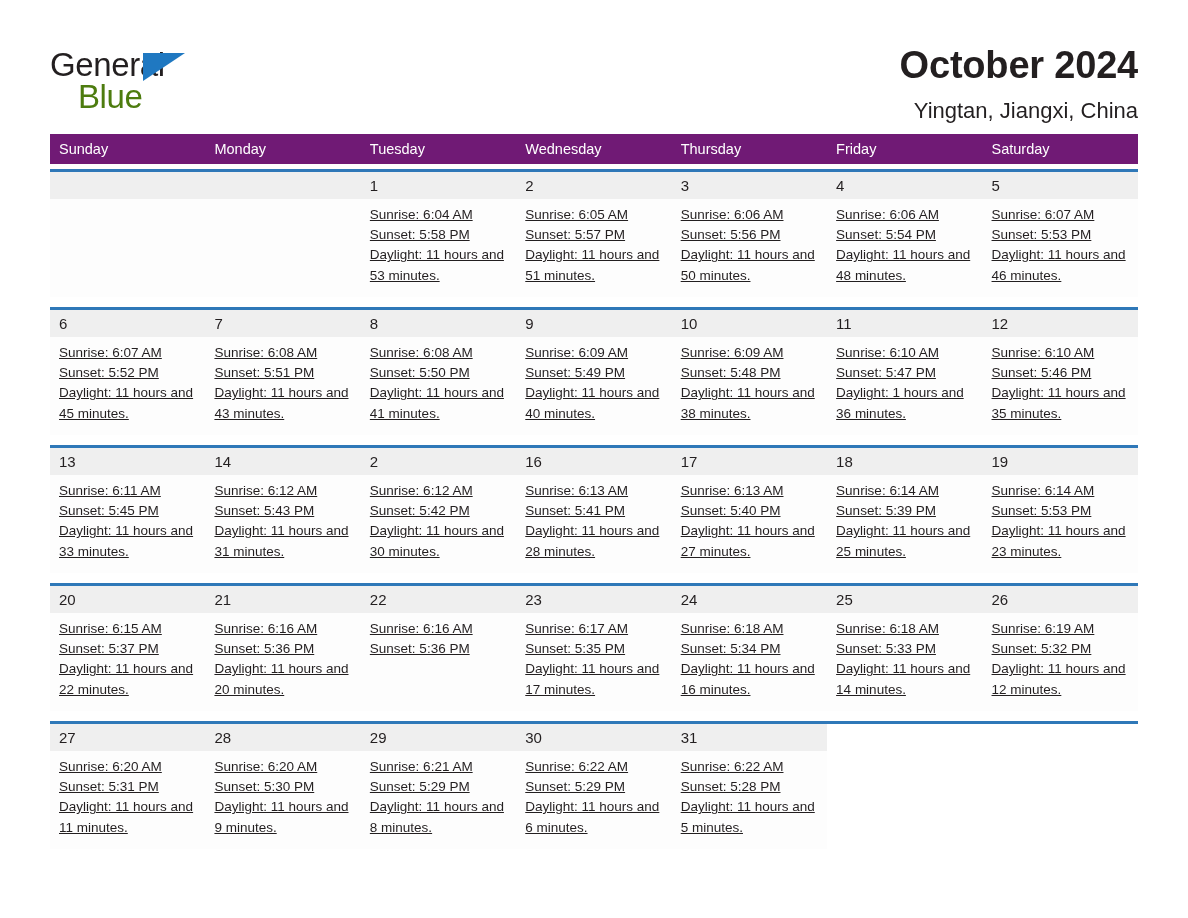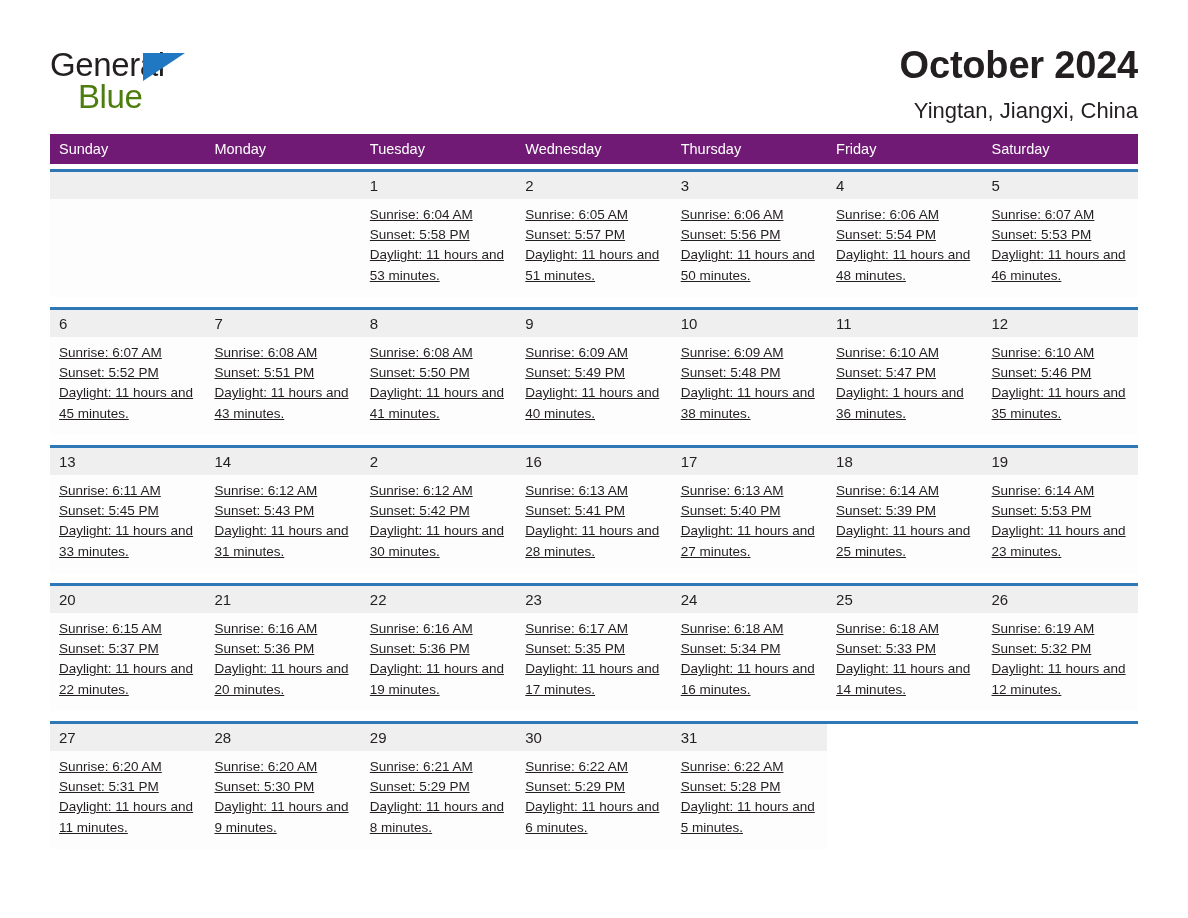--- a/index.html
+++ b/index.html
@@ -364,21 +364,20 @@
               <div>Sunrise: 6:16 AM</div>
               <div>Sunset: 5:36 PM</div>
               <div class="daylight">Daylight: 11 hours and 20 minutes.</div>
             </div>
           </div>
           <div class="day">
             <div class="day-number">22</div>
             <div class="day-info">
               <div>Sunrise: 6:16 AM</div>
               <div>Sunset: 5:36 PM</div>
-              <div class="daylight">Daylight: 11 hours and 19 minutes.</div>
             </div>
           </div>
           <div class="day">
             <div class="day-number">23</div>
             <div class="day-info">
               <div>Sunrise: 6:17 AM</div>
               <div>Sunset: 5:35 PM</div>
               <div class="daylight">Daylight: 11 hours and 17 minutes.</div>
             </div>
           </div>

